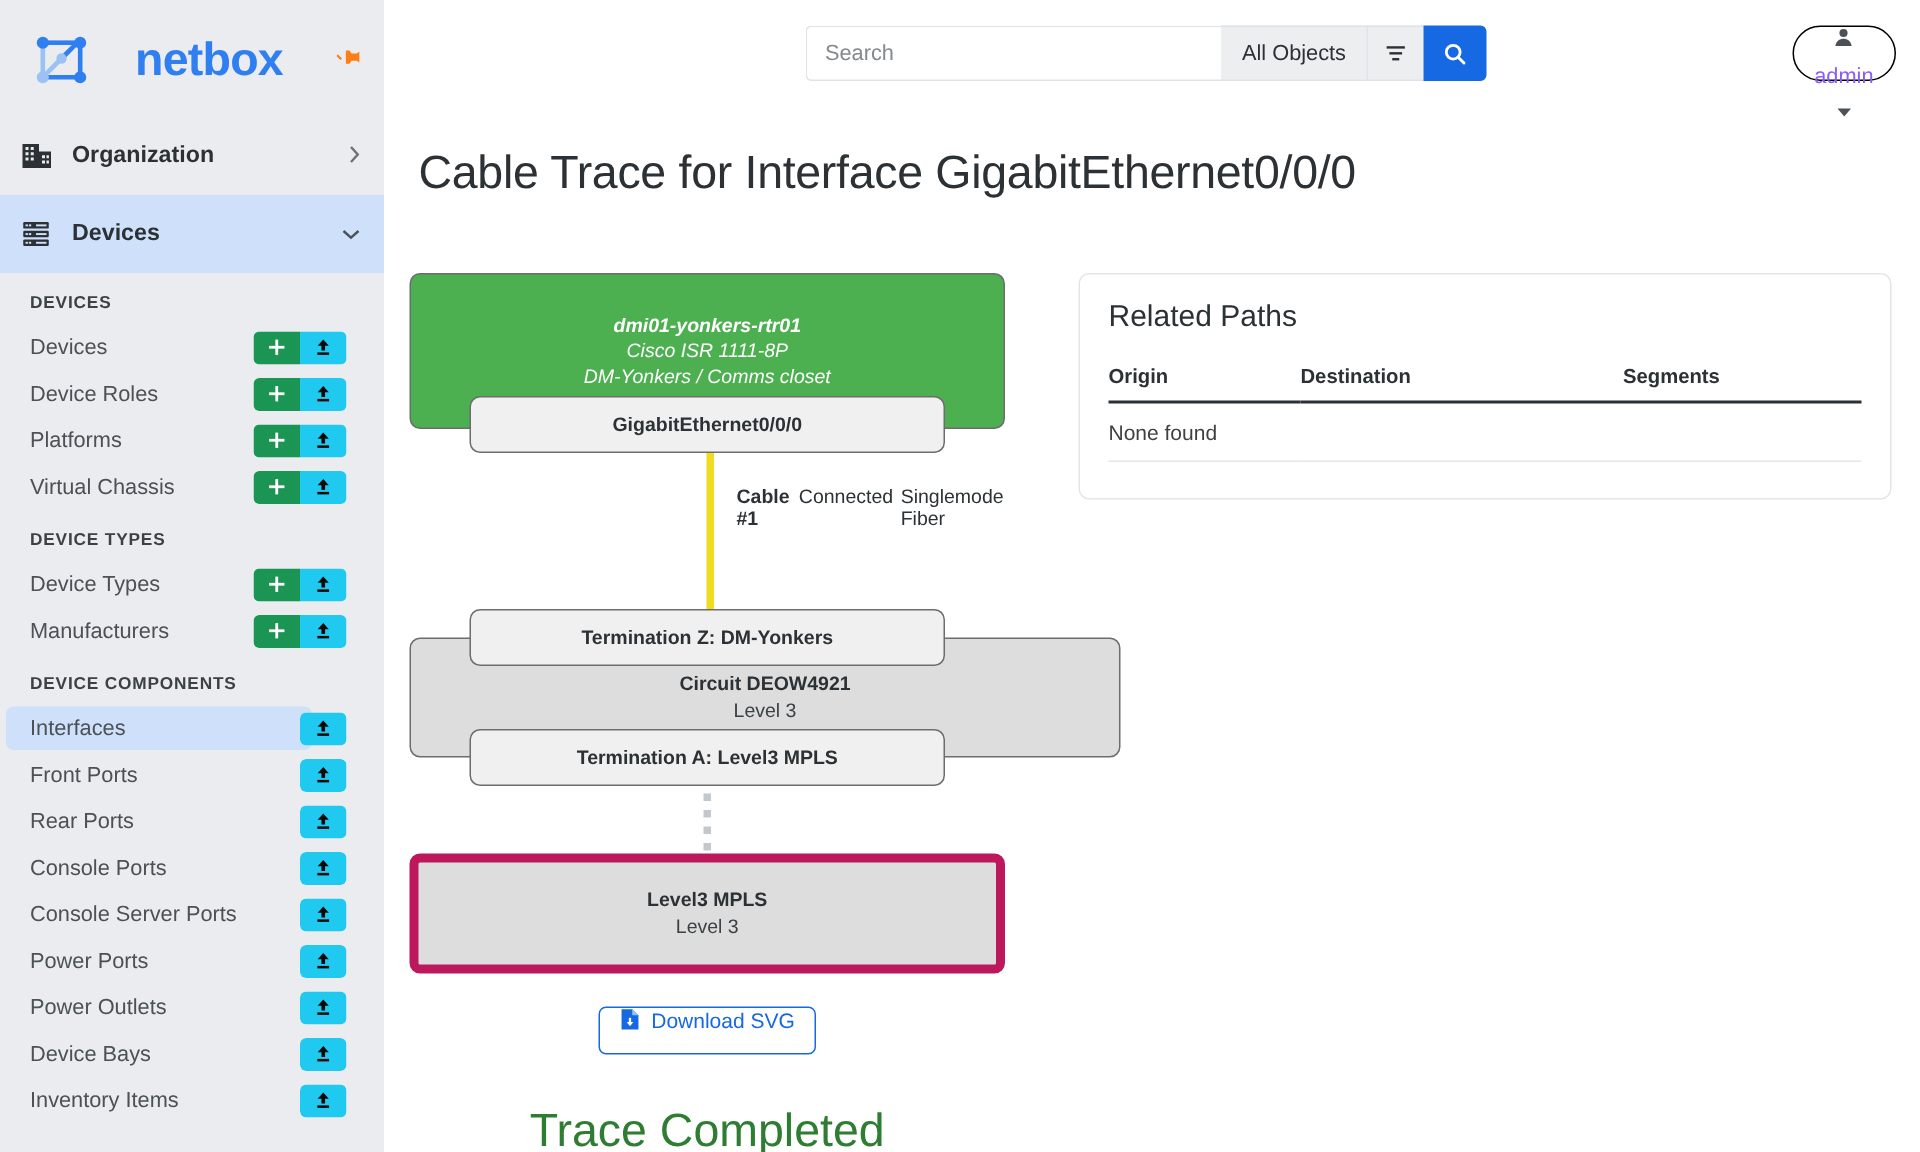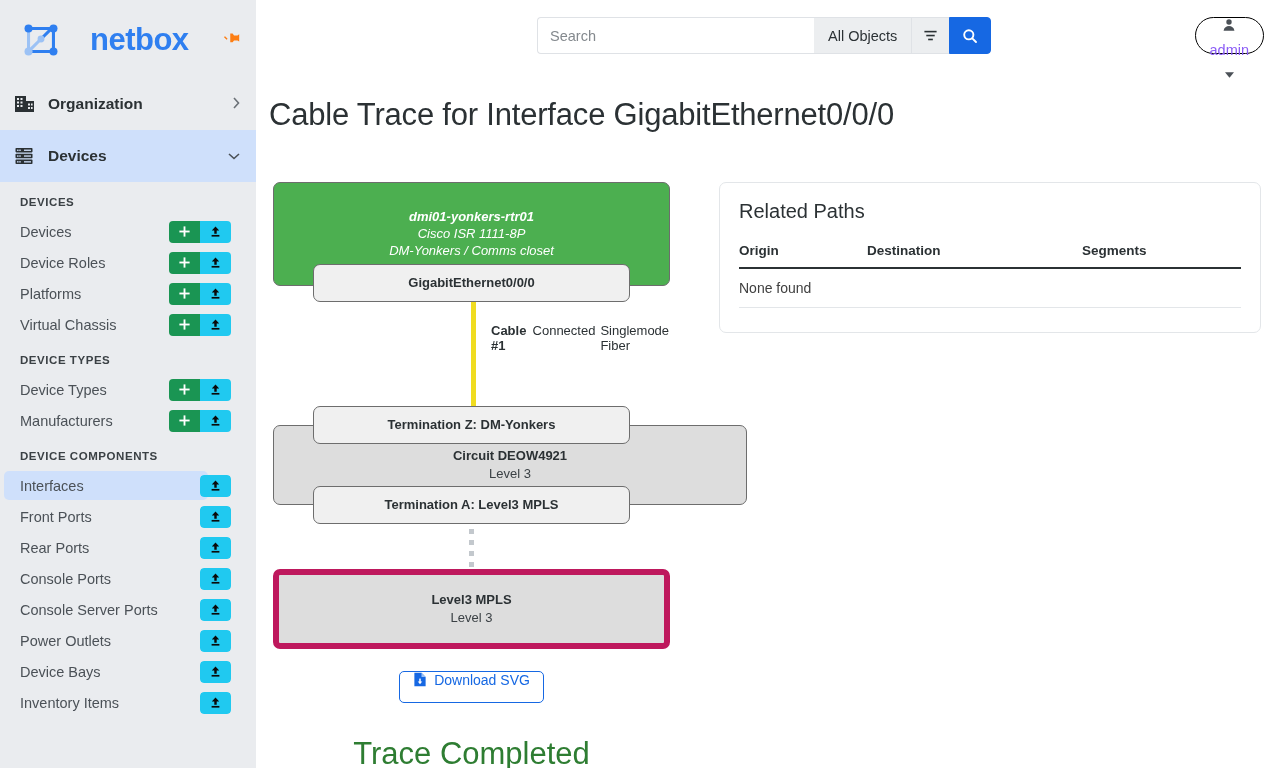--- a/index.html
+++ b/index.html
@@ -146,21 +146,21 @@
     border-radius: 19px;
     background: #fff;
     font-size: 14.5px; color: #8b5cf6;
     cursor: pointer;
     flex-direction: column;
   }
 
   .page-title {
     font-size: 31px; font-weight: normal;
     color: #2b3134;
-    padding: 6px 0 0 13px;
+    padding: 6px 0 0 23px;
     letter-spacing: -0.2px;
   }
 
   .content { display: flex; padding: 28px 0 0 0; }
 
   
   .trace-col { width: 440px; flex: 0 0 440px; padding-left: 17px; }
   .trace { position: relative; width: 397px; }
 
   .node-device {
@@ -542,20 +542,32 @@
       <span class="nav-btns">
         <span class="btn-import" style="border-radius:4px">
           <svg width="13" height="13" viewBox="0 0 14 14" fill="#0a0a0a">
               <path d="M7 1.5 L11 6 L8.3 6 L8.3 9.4 L5.7 9.4 L5.7 6 L3 6 Z"></path>
               <rect x="2.8" y="10.7" width="8.4" height="1.8"></rect>
             </svg>
         </span>
       </span>
     </div>
 
+    <div class="nav-item">
+      <span class="nav-item-pill"></span>
+      <span class="nav-item-label">Power Ports</span>
+      <span class="nav-btns">
+        <span class="btn-import" style="border-radius:4px">
+          <svg width="13" height="13" viewBox="0 0 14 14" fill="#0a0a0a">
+              <path d="M7 1.5 L11 6 L8.3 6 L8.3 9.4 L5.7 9.4 L5.7 6 L3 6 Z"></path>
+              <rect x="2.8" y="10.7" width="8.4" height="1.8"></rect>
+            </svg>
+        </span>
+      </span>
+    </div>
 
     <div class="nav-item">
       <span class="nav-item-pill"></span>
       <span class="nav-item-label">Power Outlets</span>
       <span class="nav-btns">
         <span class="btn-import" style="border-radius:4px">
           <svg width="13" height="13" viewBox="0 0 14 14" fill="#0a0a0a">
               <path d="M7 1.5 L11 6 L8.3 6 L8.3 9.4 L5.7 9.4 L5.7 6 L3 6 Z"></path>
               <rect x="2.8" y="10.7" width="8.4" height="1.8"></rect>
             </svg>

